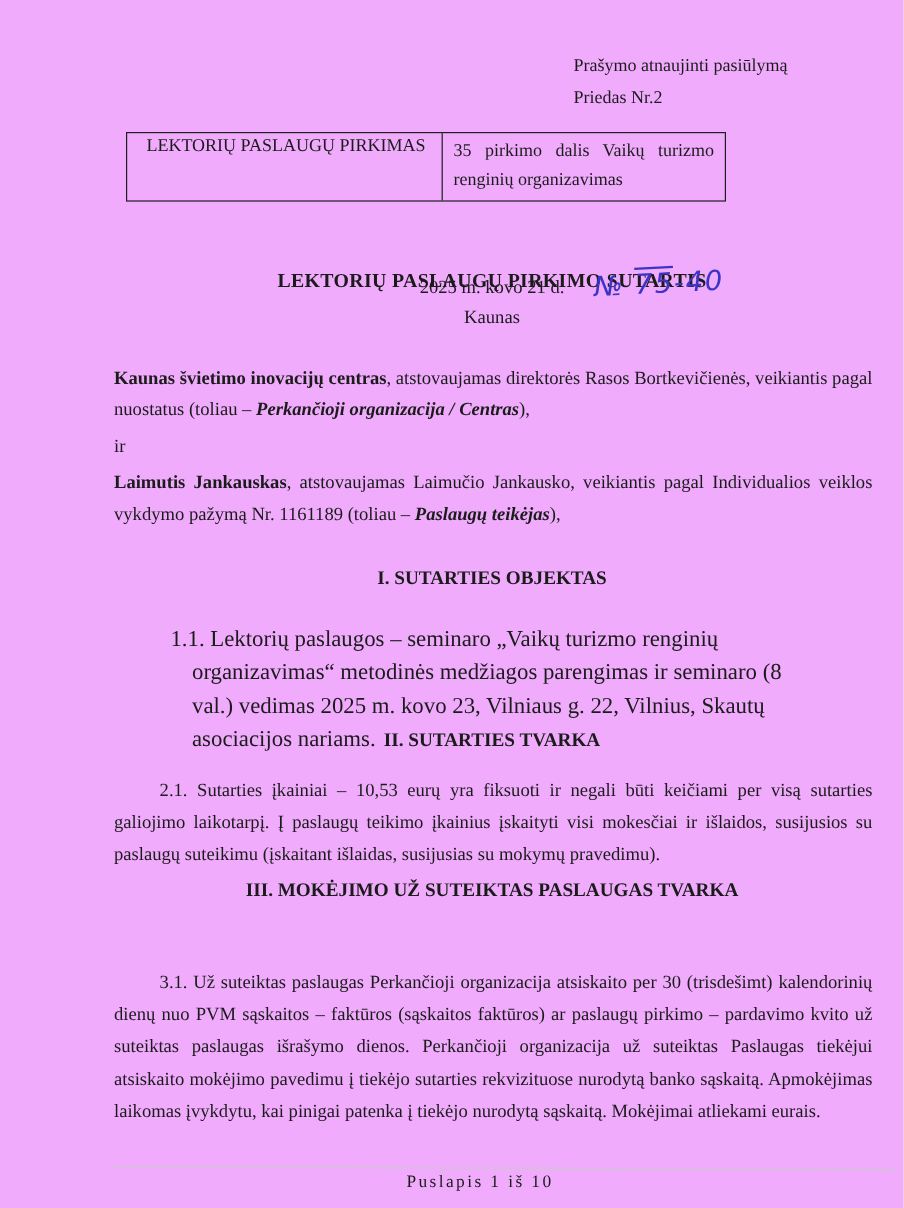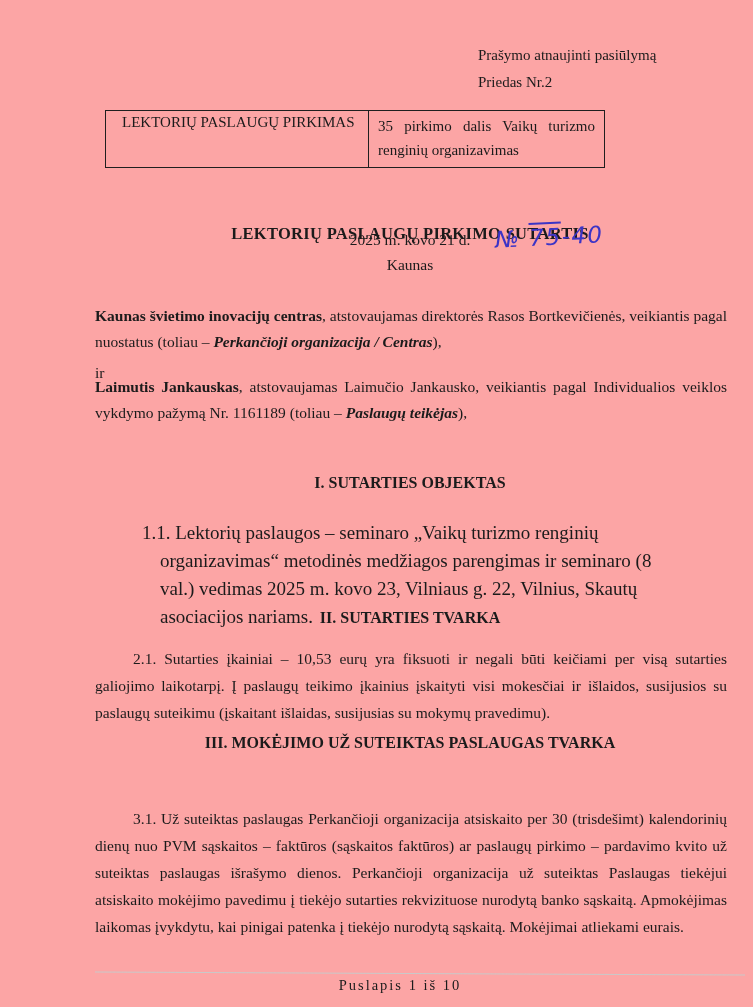--- a/index.html
+++ b/index.html
@@ -2,21 +2,21 @@
 <html><head>
 <meta charset="utf-8">
 <style>
   * { margin: 0; padding: 0; box-sizing: border-box; }
   html, body { background: #e8e8e8; }
   .page {
     position: relative;
     width: 753px;
     height: 1007px;
     margin: 0 auto;
-    background: #fca5a5;
+    background: #f0abfc;
     color: #1b1b1b;
     font-family: "Liberation Serif", serif;
     overflow: hidden;
   }
   .abs { position: absolute; }
 
   .header-note {
     left: 478px; top: 42px;
     font-size: 15px; line-height: 27px;
     white-space: nowrap;
@@ -62,21 +62,21 @@
   .handwriting .overlined { text-decoration: overline; }
   .city-line { top: 256px; font-size: 15.5px; }
 
   .body-par {
     left: 95px; width: 632px;
     font-size: 15.5px; line-height: 26px;
     text-align: justify;
   }
   .p1 { top: 303px; }
   .conj { top: 360px; }
-  .p2 { top: 374px; }
+  .p2 { top: 390px; }
   .b { font-weight: bold; }
   .bi { font-weight: bold; font-style: italic; }
 
   .sec-heading {
     left: 95px; width: 630px;
     text-align: center;
     font-size: 16px; font-weight: bold;
   }
   .h1 { top: 474px; }
   .h2 { top: 609px; }

